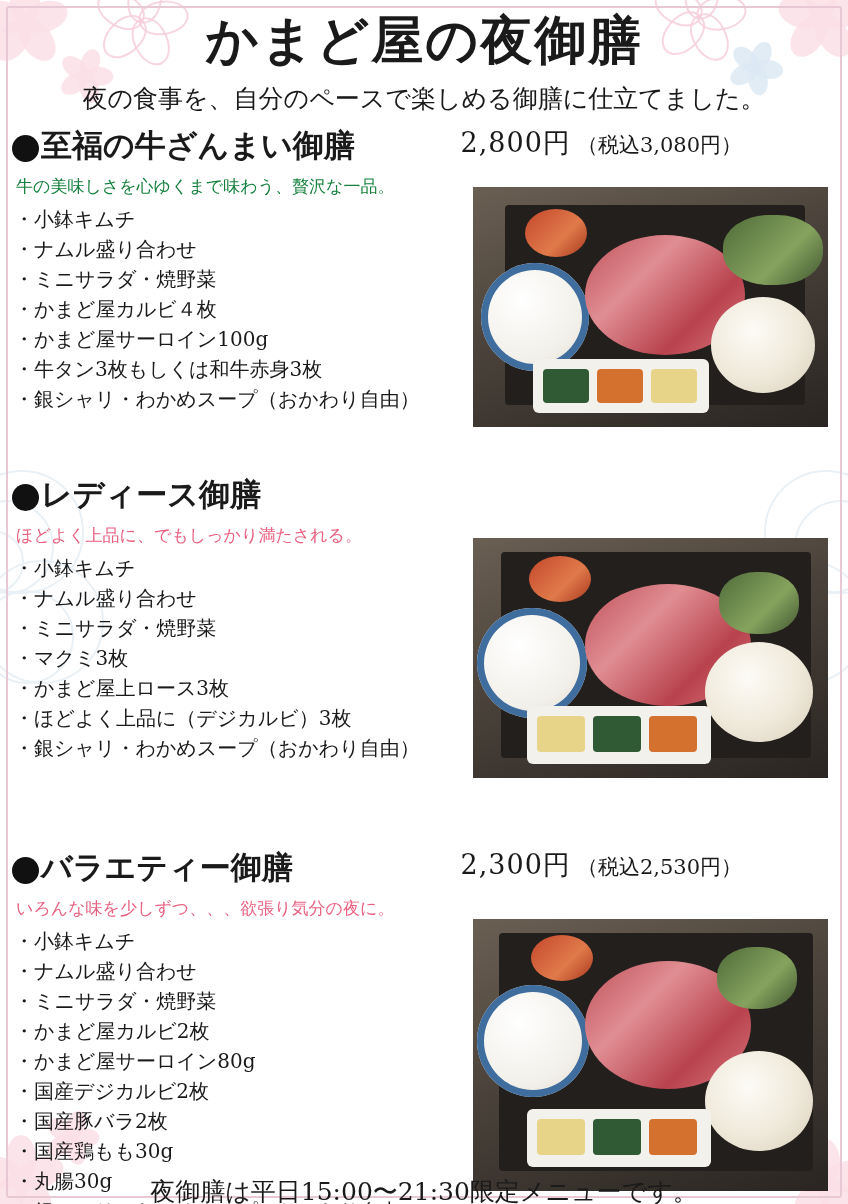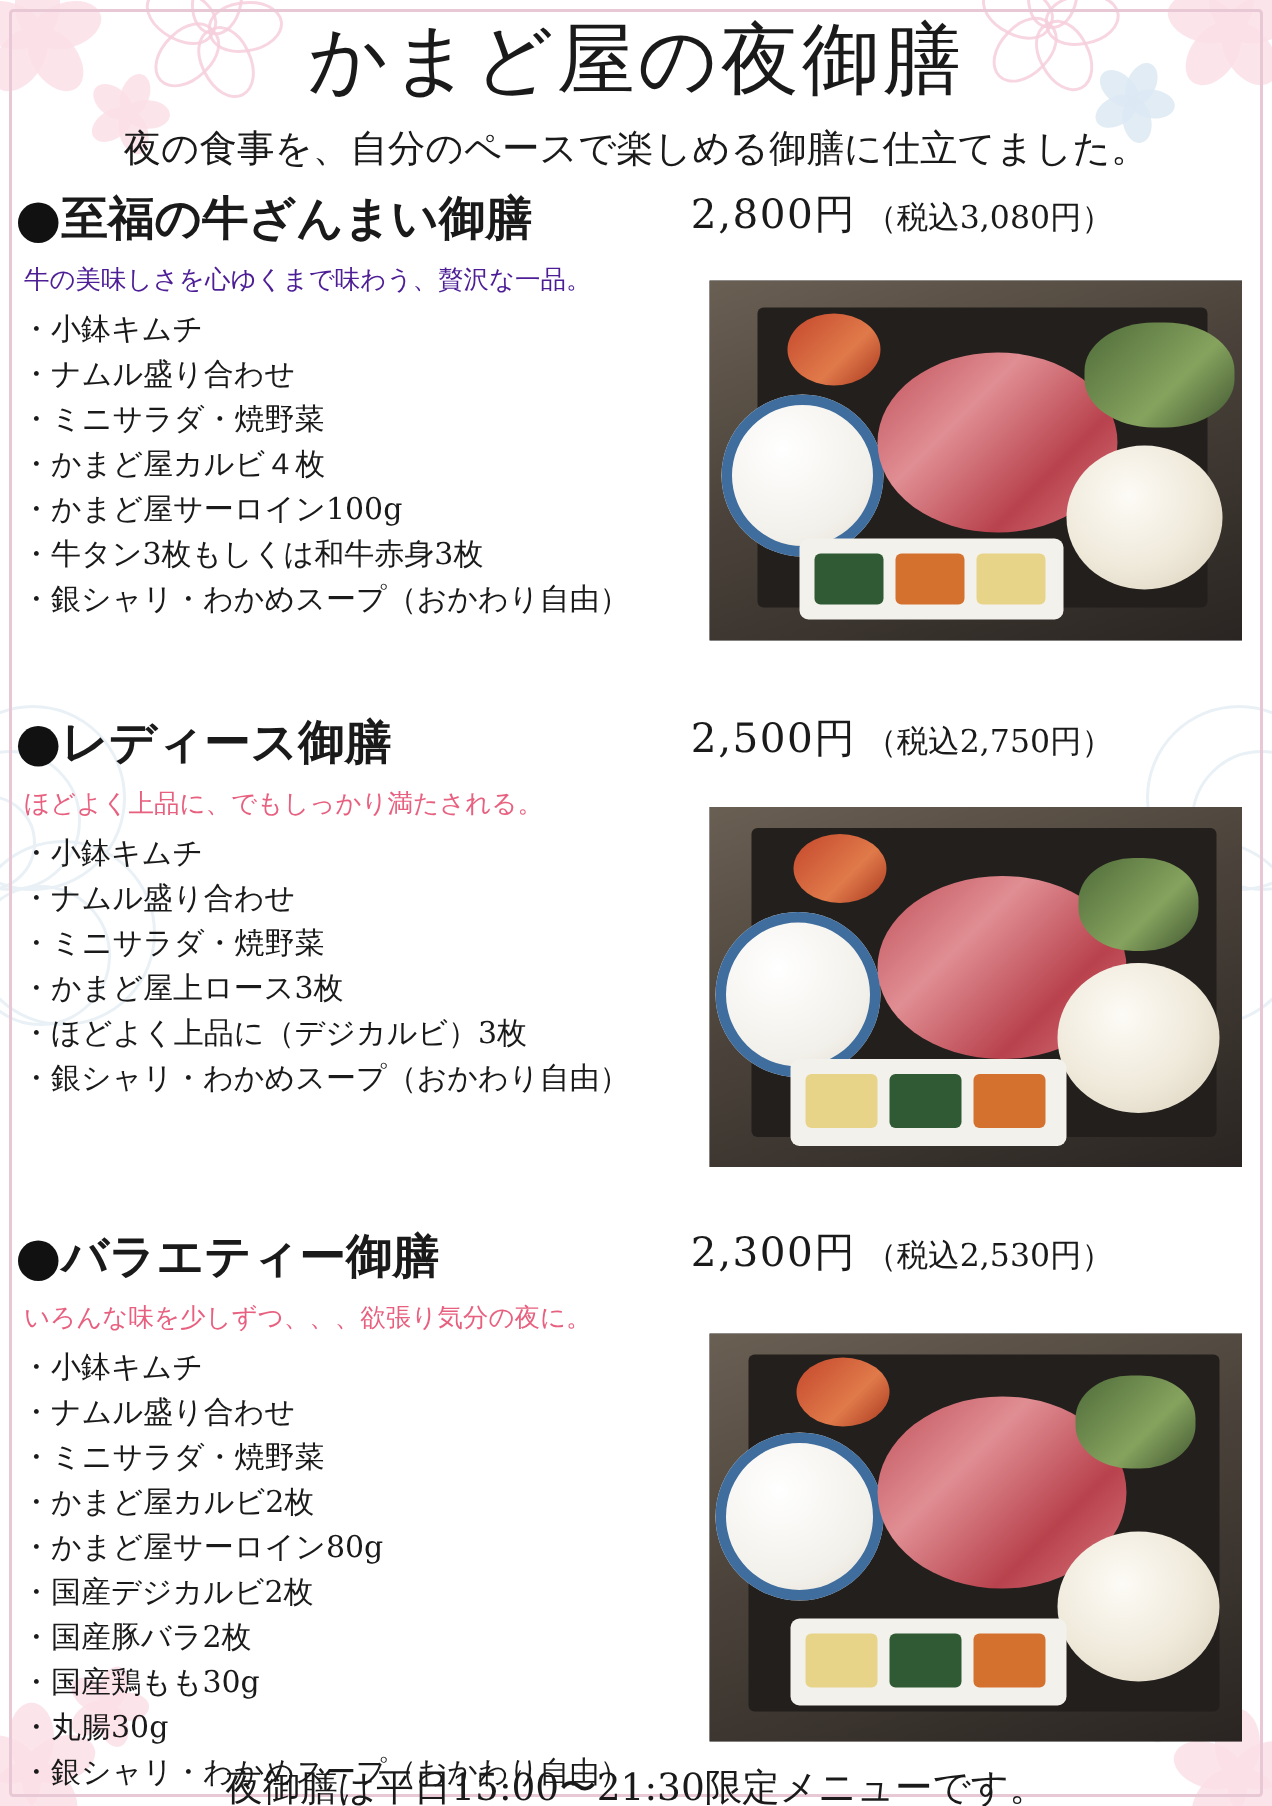--- a/index.html
+++ b/index.html
@@ -30,21 +30,21 @@
   .frame{
     position:absolute;left:6px;top:6px;right:6px;bottom:6px;
     border:2px solid #e8c8d4;border-radius:3px;z-index:1;pointer-events:none;
   }
 
   .page{position:relative;z-index:2;width:848px;height:1204px;}
 
   
   .title{
     text-align:center;font-size:52px;line-height:1;
-    font-weight:normal;letter-spacing:2px;margin:14px 0 0 0;
+    font-weight:bold;letter-spacing:2px;margin:14px 0 0 0;
     font-family:"DejaVu Serif", serif;
   }
   .subtitle{
     text-align:center;font-size:25px;margin:16px 0 0 0;letter-spacing:0px;
   }
 
   
   .section{position:relative;margin:0 0 4px 0;}
   .set-head{display:flex;align-items:flex-start;padding:0 14px 0 12px;}
   .set-name{
@@ -192,21 +192,21 @@
     <div class="set-head">
       <div class="set-name">
         <span class="bullet-dot"></span>
         <span>至福の牛ざんまい御膳</span>
       </div>
       <div class="price-wrap">
         <span class="price">2,800円</span>
         <span class="price-tax">（税込3,080円）</span>
       </div>
     </div>
-    <div class="catch" style="color:#4c1d95;">牛の美味しさを心ゆくまで味わう、贅沢な一品。</div>
+    <div class="catch" style="color:#15803d;">牛の美味しさを心ゆくまで味わう、贅沢な一品。</div>
     <ul class="items">
       <li>・小鉢キムチ</li>
       <li>・ナムル盛り合わせ</li>
       <li>・ミニサラダ・焼野菜</li>
       <li>・かまど屋カルビ４枚</li>
       <li>・かまど屋サーロイン100g</li>
       <li>・牛タン3枚もしくは和牛赤身3枚</li>
       <li>・銀シャリ・わかめスープ（おかわり自由）</li>
     </ul>
     <div class="photo" style="top:62px;height:240px;">
@@ -225,30 +225,27 @@
       </div>
     </div>
   </div>
 
   <div class="section" style="margin-top:60px;">
     <div class="set-head">
       <div class="set-name">
         <span class="bullet-dot"></span>
         <span>レディース御膳</span>
       </div>
-      <div class="price-wrap">
-        <span class="price">2,500円</span>
-        <span class="price-tax">（税込2,750円）</span>
-      </div>
     </div>
     <div class="catch pink">ほどよく上品に、でもしっかり満たされる。</div>
     <ul class="items">
       <li>・小鉢キムチ</li>
       <li>・ナムル盛り合わせ</li>
       <li>・ミニサラダ・焼野菜</li>
+      <li>・マクミ3枚</li>
       <li>・かまど屋上ロース3枚</li>
       <li>・ほどよく上品に（デジカルビ）3枚</li>
       <li>・銀シャリ・わかめスープ（おかわり自由）</li>
     </ul>
     <div class="photo" style="top:64px;height:240px;">
       <div class="plate">
         <div class="tray" style="left:0;top:0;right:0;bottom:0;background:linear-gradient(160deg,#6a5f53 0%,#4a423a 45%,#2a2522 100%);"></div>
         <div class="tray" style="left:28px;top:14px;width:310px;height:206px;background:#231f1c;border-radius:4px;"></div>
         <div class="bowl rice" style="left:4px;top:70px;width:110px;height:110px;box-shadow:0 0 0 7px #3f6d9e inset;"></div>
         <div class="bowl meat" style="left:112px;top:46px;width:166px;height:122px;border-radius:50%;"></div>

